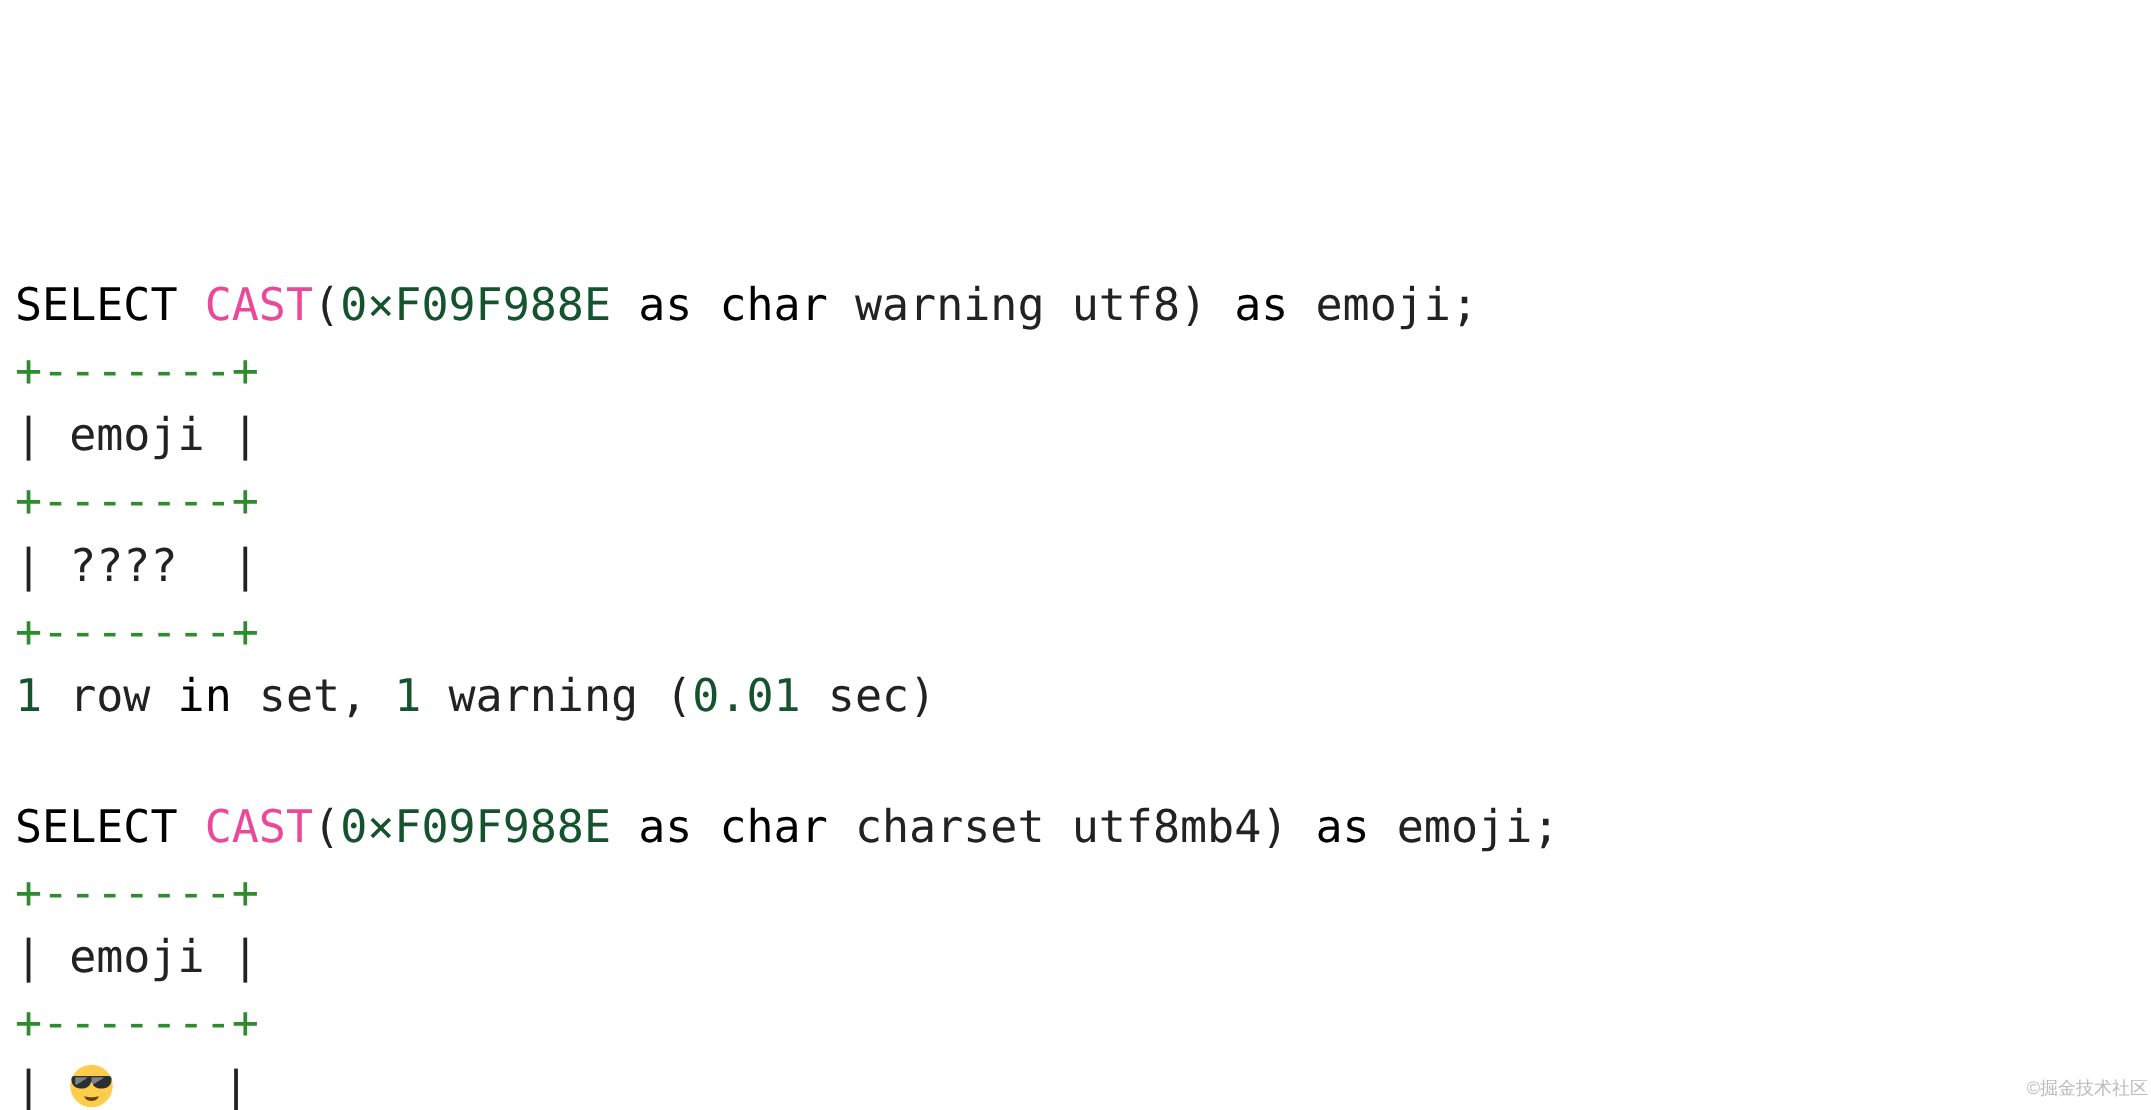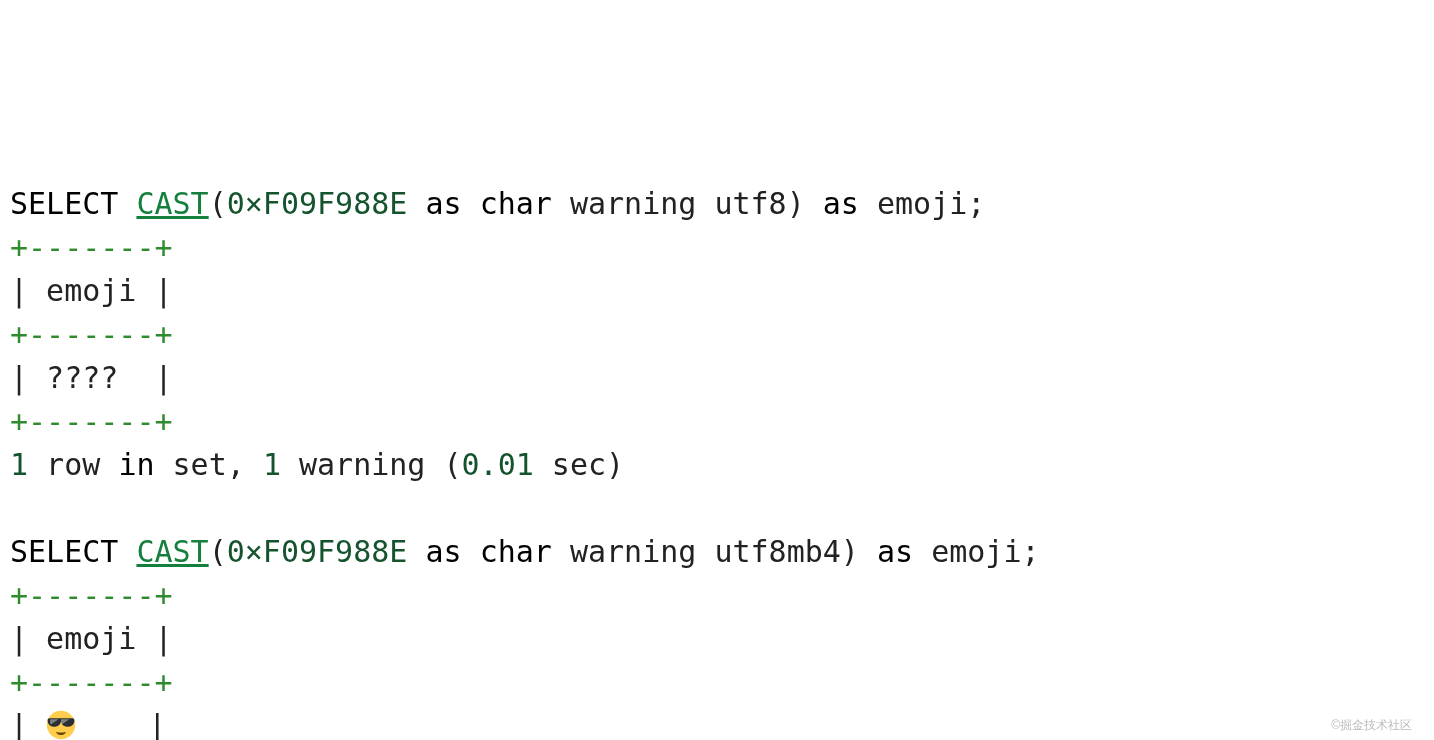--- a/index.html
+++ b/index.html
@@ -6,27 +6,27 @@
     margin: 0;
     padding: 8px 10px;
     background: #ffffff;
     font-family: "Consolas", "DejaVu Sans Mono", "Menlo", monospace;
     font-size: 30px;
     line-height: 1.45;
     color: #222;
     white-space: pre;
   }
   .blue   { color: #000000; }
-  .olive  { color: #15803d; text-decoration: underline; }
+  .olive  { color: #ec4899; }
   .teal   { color: #14532d; }
   .green  { color: #2e8b2e; }
   .gray   { color: #222; }
   .watermark {
     position: fixed;
-    right: 22px;
+    right: 2px;
     bottom: 6px;
     font-family: sans-serif;
     font-size: 12px;
     color: #bbb;
     white-space: normal;
   }
   .emoji {
     display: inline-block;
     vertical-align: -4px;
   }
@@ -37,21 +37,21 @@
 
 
 <div><span><span class="blue">SELECT</span> <span class="olive">CAST</span><span class="gray">(</span><span class="teal">0×F09F988E</span><span class="blue"> as </span><span class="blue">char</span><span class="gray"> warning utf8</span><span class="gray">)</span><span class="blue"> as </span><span class="gray">emoji</span><span class="gray">;</span></span>
 <span class="green">+-------+</span>
 <span class="gray">| emoji |</span>
 <span class="green">+-------+</span>
 <span class="gray">| ????  |</span>
 <span class="green">+-------+</span>
 <span><span class="teal">1</span><span class="gray"> row </span><span class="blue">in</span><span class="gray"> set, </span><span class="teal">1</span><span class="gray"> warning (</span><span class="teal">0.01</span><span class="gray"> sec)</span></span>
 
-<span><span class="blue">SELECT</span> <span class="olive">CAST</span><span class="gray">(</span><span class="teal">0×F09F988E</span><span class="blue"> as </span><span class="blue">char</span><span class="gray"> warning utf8mb4</span><span class="gray">)</span><span class="blue"> as </span><span class="gray">emoji</span><span class="gray">;</span></span>
+<span><span class="blue">SELECT</span> <span class="olive">CAST</span><span class="gray">(</span><span class="teal">0×F09F988E</span><span class="blue"> as </span><span class="blue">char</span><span class="gray"> charset utf8mb4</span><span class="gray">)</span><span class="blue"> as </span><span class="gray">emoji</span><span class="gray">;</span></span>
 <span class="green">+-------+</span>
 <span class="gray">| emoji |</span>
 <span class="green">+-------+</span>
 <span><span class="gray">| </span><span class="emoji"><svg width="30" height="30" viewBox="0 0 36 36">
           <circle cx="18" cy="18" r="17" fill="#FFCC4D"></circle>
           <path fill="#664500" d="M18 27c-4 0-6-1-6-1s1 4 6 4 6-4 6-4-2 1-6 1z"></path>
           <path fill="#292F33" d="M2 12c0-1 1-2 2-2h28c1 0 2 1 2 2v1c0 4-3 7-7 7h-2c-3 0-6-2-6.8-5-.1-.4-.5-.4-.6 0C16.8 18 14 20 11 20H9c-4 0-7-3-7-7v-1z"></path>
           <path fill="#fff" opacity="0.4" d="M5 11h9c.5 0 .5.5.3.8L6 17c-.5.4-1-.1-1-1v-5zm13 0h9c.5 0 .5.5.3.8L19 17c-.5.4-1-.1-1-1v-5z"></path>
         </svg></span><span class="gray">    |</span></span>
 </div>

